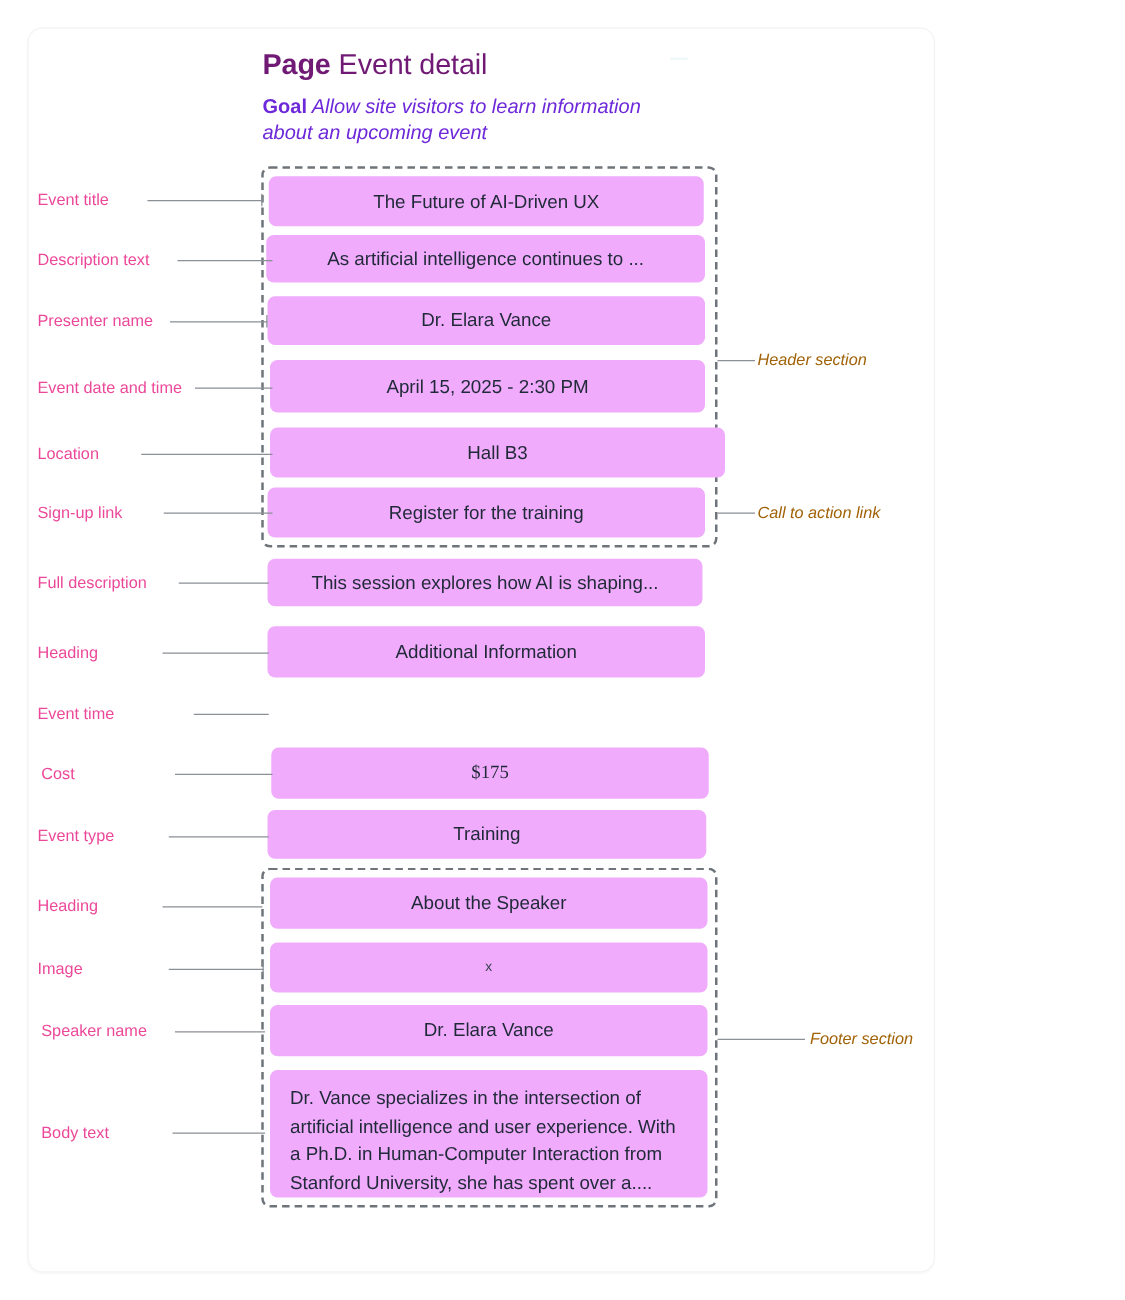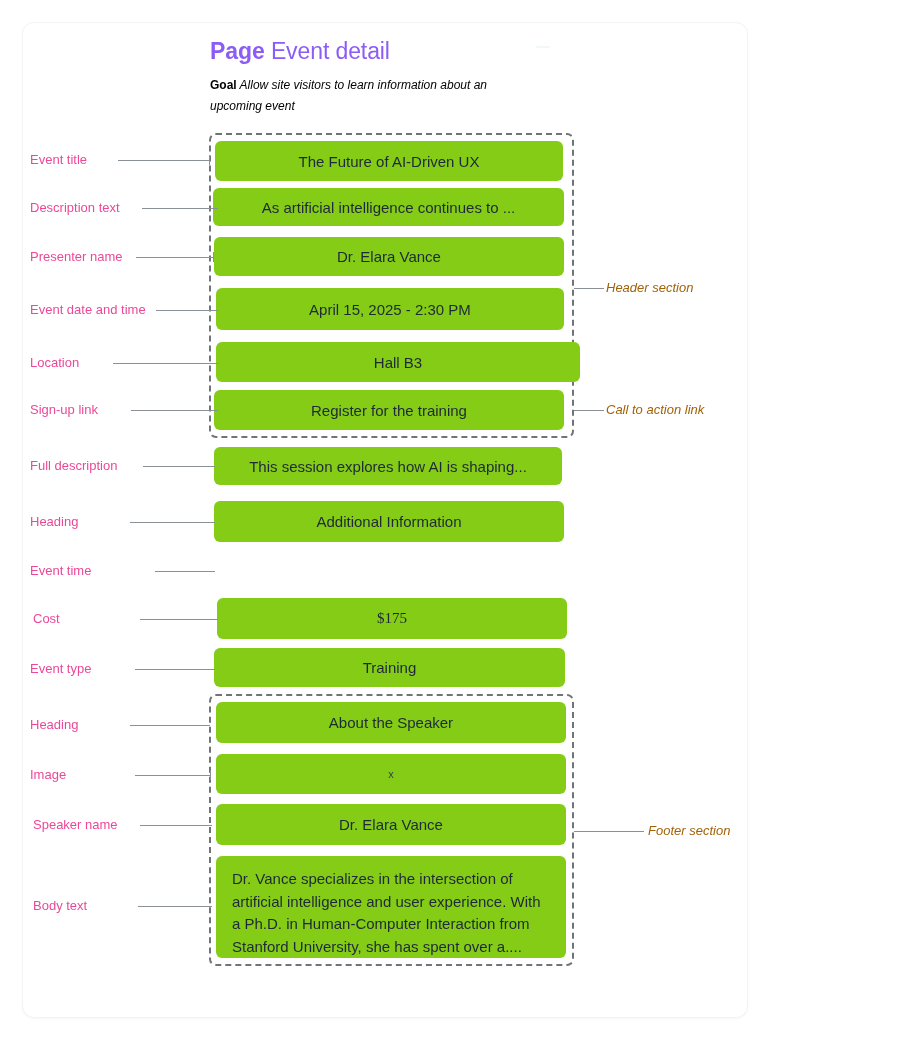--- a/index.html
+++ b/index.html
@@ -37,35 +37,35 @@
   
   .title-block {
     position: absolute;
     left: 210px;
     top: 36px;
     width: 400px;
   }
   .page-title {
     font-size: 23px;
     line-height: 30px;
-    color: #8b5cf6;
+    color: #701a75;
     font-weight: 400;
     letter-spacing: -0.1px;
     white-space: nowrap;
   }
   .page-title .strong { font-weight: 700; }
 
   .goal-block {
     position: absolute;
     left: 210px;
     top: 75px;
     width: 330px;
-    font-size: 12px;
+    font-size: 16px;
     line-height: 21px;
-    color: #000000;
+    color: #6d28d9;
     font-style: italic;
   }
   .goal-block .goal-key {
     font-style: normal;
     font-weight: 700;
   }
 
   
   .faint-mark {
     position: absolute;
@@ -83,21 +83,21 @@
     border-radius: 7px;
     background: transparent;
     pointer-events: none;
   }
   .group-frame.header-frame { left: 209px; top: 133px; width: 365px; height: 305px; }
   .group-frame.footer-frame { left: 209px; top: 694px; width: 365px; height: 272px; }
 
   
   .block {
     position: absolute;
-    background: #84cc16;
+    background: #f0abfc;
     border-radius: 6px;
     display: flex;
     align-items: center;
     justify-content: center;
     color: #1f2937;
     font-size: 15px;
     line-height: 21px;
     text-align: center;
     padding: 0 14px;
     white-space: nowrap;

